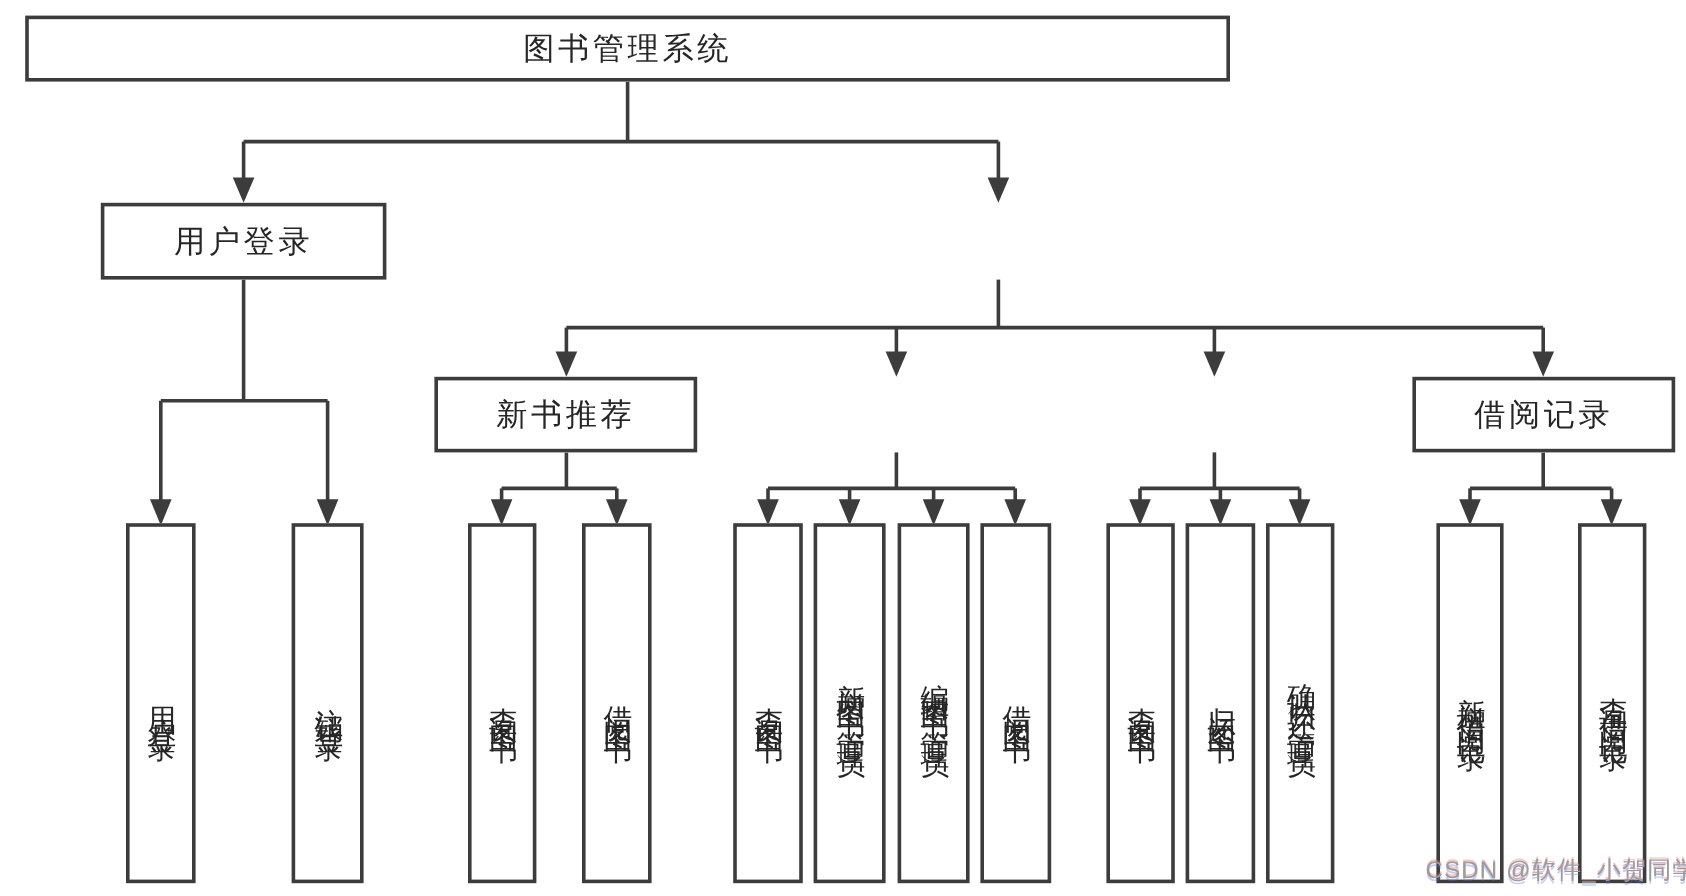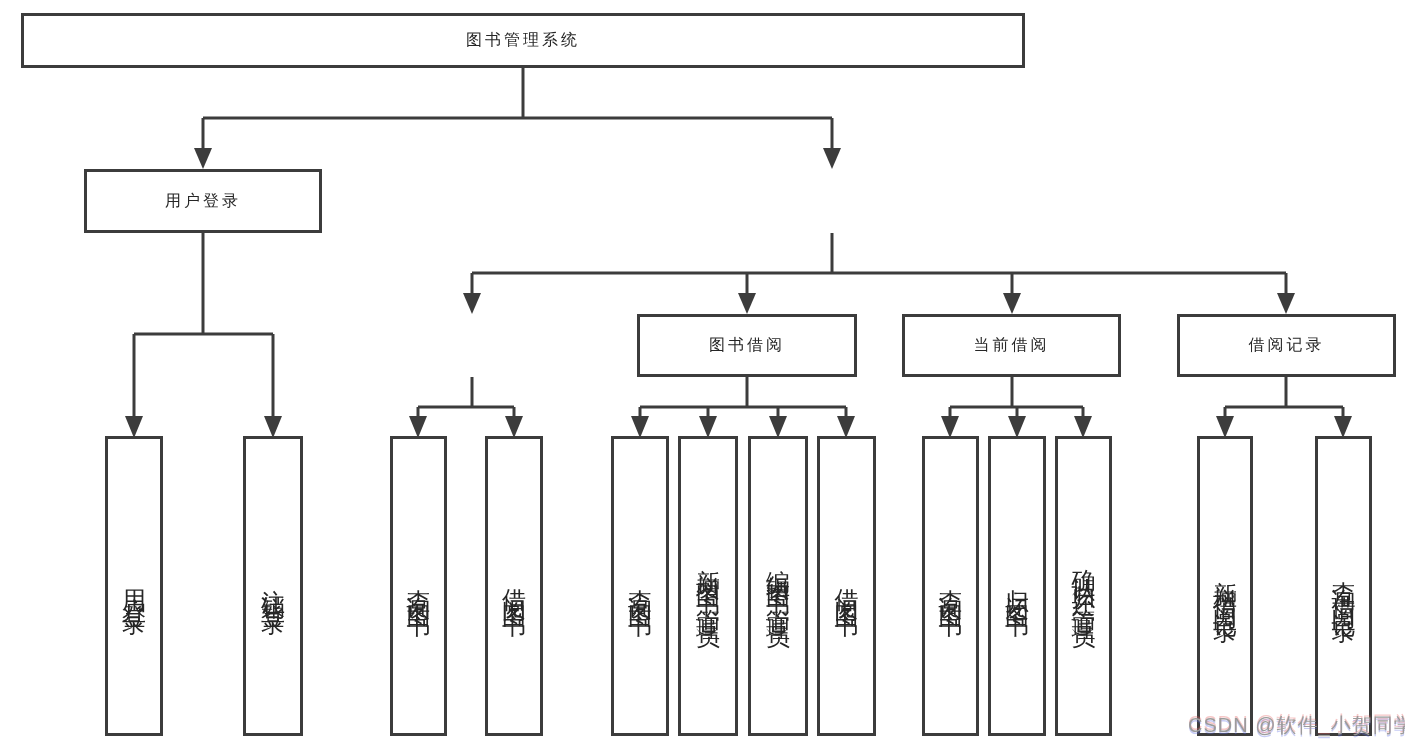--- a/index.html
+++ b/index.html
@@ -19,21 +19,21 @@
   }
   .connectors{position:absolute;left:0;top:0;width:1405px;height:747px;}
   .node{
     position:absolute;
     box-sizing:border-box;
     border:3px solid var(--line);
     background:#fff;
     display:flex;align-items:center;justify-content:center;
   }
   .hlabel{
-    font-size:16px;
+    font-size:26px;
     letter-spacing:3px;
     white-space:nowrap;
     color:var(--text);
   }
   .leaf{
     position:absolute;
     top:436px;height:300px;
     box-sizing:border-box;
     border:3px solid var(--line);
     background:#fff;
@@ -130,25 +130,22 @@
   </svg>
 
   <div class="node" style="left:21px;top:13px;width:1004px;height:55px">
     <span class="hlabel">图书管理系统</span>
   </div>
 
   <div class="node" style="left:84px;top:169px;width:238px;height:64px">
     <span class="hlabel">用户登录</span>
   </div>
 
-  <div class="node" style="left:637px;top:314px;width:220px;height:63px">
-    <span class="hlabel">图书借阅</span>
-  </div>
-  <div class="node" style="left:902px;top:314px;width:219px;height:63px">
-    <span class="hlabel">当前借阅</span>
+  <div class="node" style="left:362px;top:314px;width:219px;height:63px">
+    <span class="hlabel">新书推荐</span>
   </div>
   <div class="node" style="left:1177px;top:314px;width:219px;height:63px">
     <span class="hlabel">借阅记录</span>
   </div>
 
   <div class="leaf" style="left:105px;width:58px">
     <span class="vlabel">用户登录</span>
   </div>
   <div class="leaf" style="left:243px;width:60px">
     <span class="vlabel">注销登录</span>

